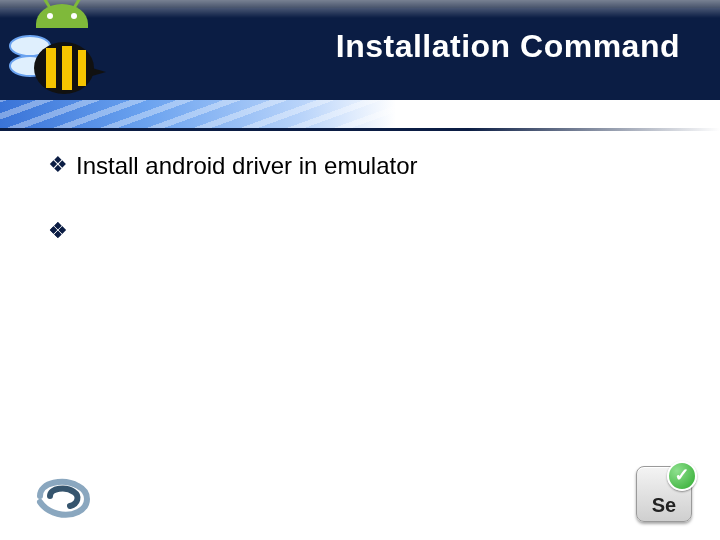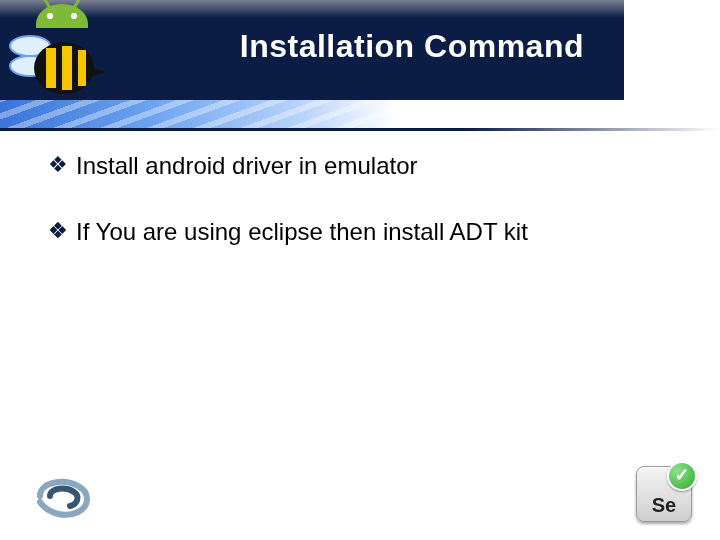--- a/index.html
+++ b/index.html
@@ -1,18 +1,18 @@
 <!DOCTYPE html>
 <html><head>
 <meta charset="utf-8">
 <style>
   html,body{margin:0;padding:0;width:720px;height:540px;font-family:Arial,Helvetica,sans-serif;background:#fff;overflow:hidden}
   .slide{position:relative;width:720px;height:540px}
   
-  .titlebar{position:absolute;left:0;top:0;width:624px;height:100px;background:linear-gradient(to bottom,#0a1a3a 0%,#0a1a3a 8%,#0b1d44 8%,#0b1d44 100%)}
+  .titlebar{position:absolute;left:0;top:0;width:720px;height:100px;background:linear-gradient(to bottom,#0a1a3a 0%,#0a1a3a 8%,#0b1d44 8%,#0b1d44 100%)}
   .titlebar .gloss{position:absolute;left:0;top:0;width:720px;height:18px;background:linear-gradient(to bottom,rgba(255,255,255,.45),rgba(255,255,255,0))}
   .titlebar .title{position:absolute;right:40px;top:28px;color:#fff;font-size:32px;font-weight:bold;letter-spacing:.5px}
   
   .mascot{position:absolute;left:6px;top:-10px;width:110px;height:120px}
   .mascot svg{width:110px;height:120px}
   
   .streak{position:absolute;left:0;top:100px;width:720px;height:30px;background:linear-gradient(to right,#3a74d8 0%,#6aa2ef 20%,#b9d4fa 42%,#ffffff 55%,#ffffff 100%)}
   .streak::before{content:"";position:absolute;left:0;top:0;width:720px;height:30px;background:repeating-linear-gradient(-20deg,rgba(255,255,255,.35) 0 6px,rgba(255,255,255,0) 6px 16px)}
   .underline{position:absolute;left:0;top:128px;width:720px;height:3px;background:linear-gradient(to right,#0b1d44 0%,#0b1d44 65%,rgba(11,29,68,0) 100%)}
   
@@ -72,21 +72,20 @@
 
     <div class="block">
       <div class="bulleted">
         <span class="bullet">❖</span>
       </div>
     </div>
 
     <div class="block">
       <div class="bulleted">
         <span class="bullet">❖</span>
-        <span>If You are using eclipse then install ADT kit</span>
       </div>
     </div>
 
   </div>
 
   <div class="logo-left">
     <svg viewBox="0 0 70 48">
       <path d="M10 24 C10 10, 34 6, 48 14 C60 20, 60 34, 48 40 C36 46, 18 42, 10 30" fill="none" stroke="#8aa7bf" stroke-width="6" stroke-linecap="round"></path>
       <path d="M20 24 C20 16, 36 14, 44 20 C50 24, 48 32, 40 34" fill="none" stroke="#36556e" stroke-width="6" stroke-linecap="round"></path>
     </svg>

